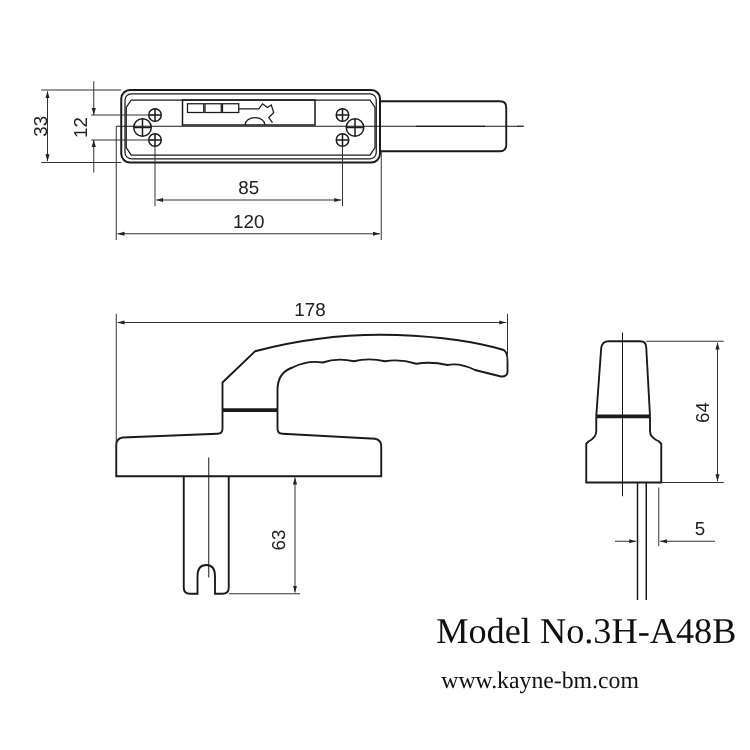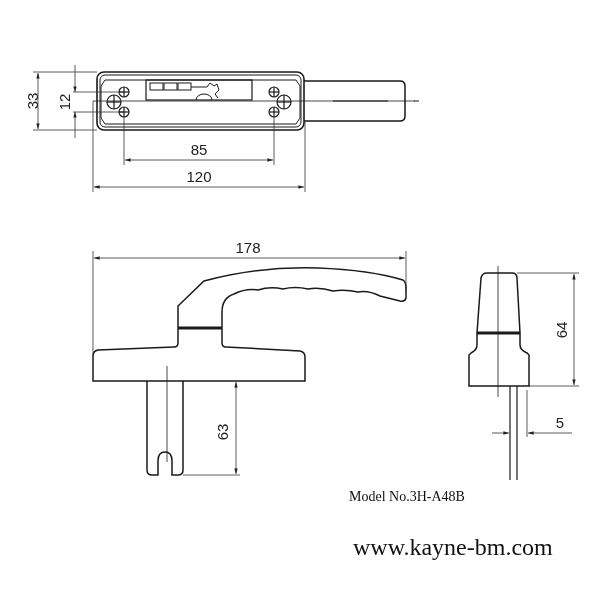--- a/index.html
+++ b/index.html
@@ -1,21 +1,21 @@
 <!DOCTYPE html>
 <html><head>
   <meta charset="utf-8">
   <style>
     html, body { margin: 0; padding: 0; background: #ffffff; }
     body { width: 600px; height: 600px; position: relative; overflow: hidden; }
     svg { position: absolute; left: 0; top: 0; }
     .dim-text { font-family: "Liberation Sans", sans-serif; font-size: 15px; fill: #222; }
     .caption { position: absolute; font-family: "Liberation Serif", serif; color: #111; white-space: nowrap; }
-    .model { left: 349px; top: 489px; font-size: 14px; }
-    .site { left: 353px; top: 534px; font-size: 24px; }
+    .model { left: 349px; top: 489px; font-size: 29px; }
+    .site { left: 353px; top: 534px; font-size: 19px; }
   </style>
 </head>
 <body>
 
 <svg width="600" height="600" viewBox="0 0 600 600">
   <defs>
     <marker id="arr" viewBox="0 0 10 10" refX="10" refY="5" markerWidth="7" markerHeight="7" orient="auto-start-reverse">
       <path d="M0,2 L10,5 L0,8 z" fill="#222"></path>
     </marker>
   </defs>

